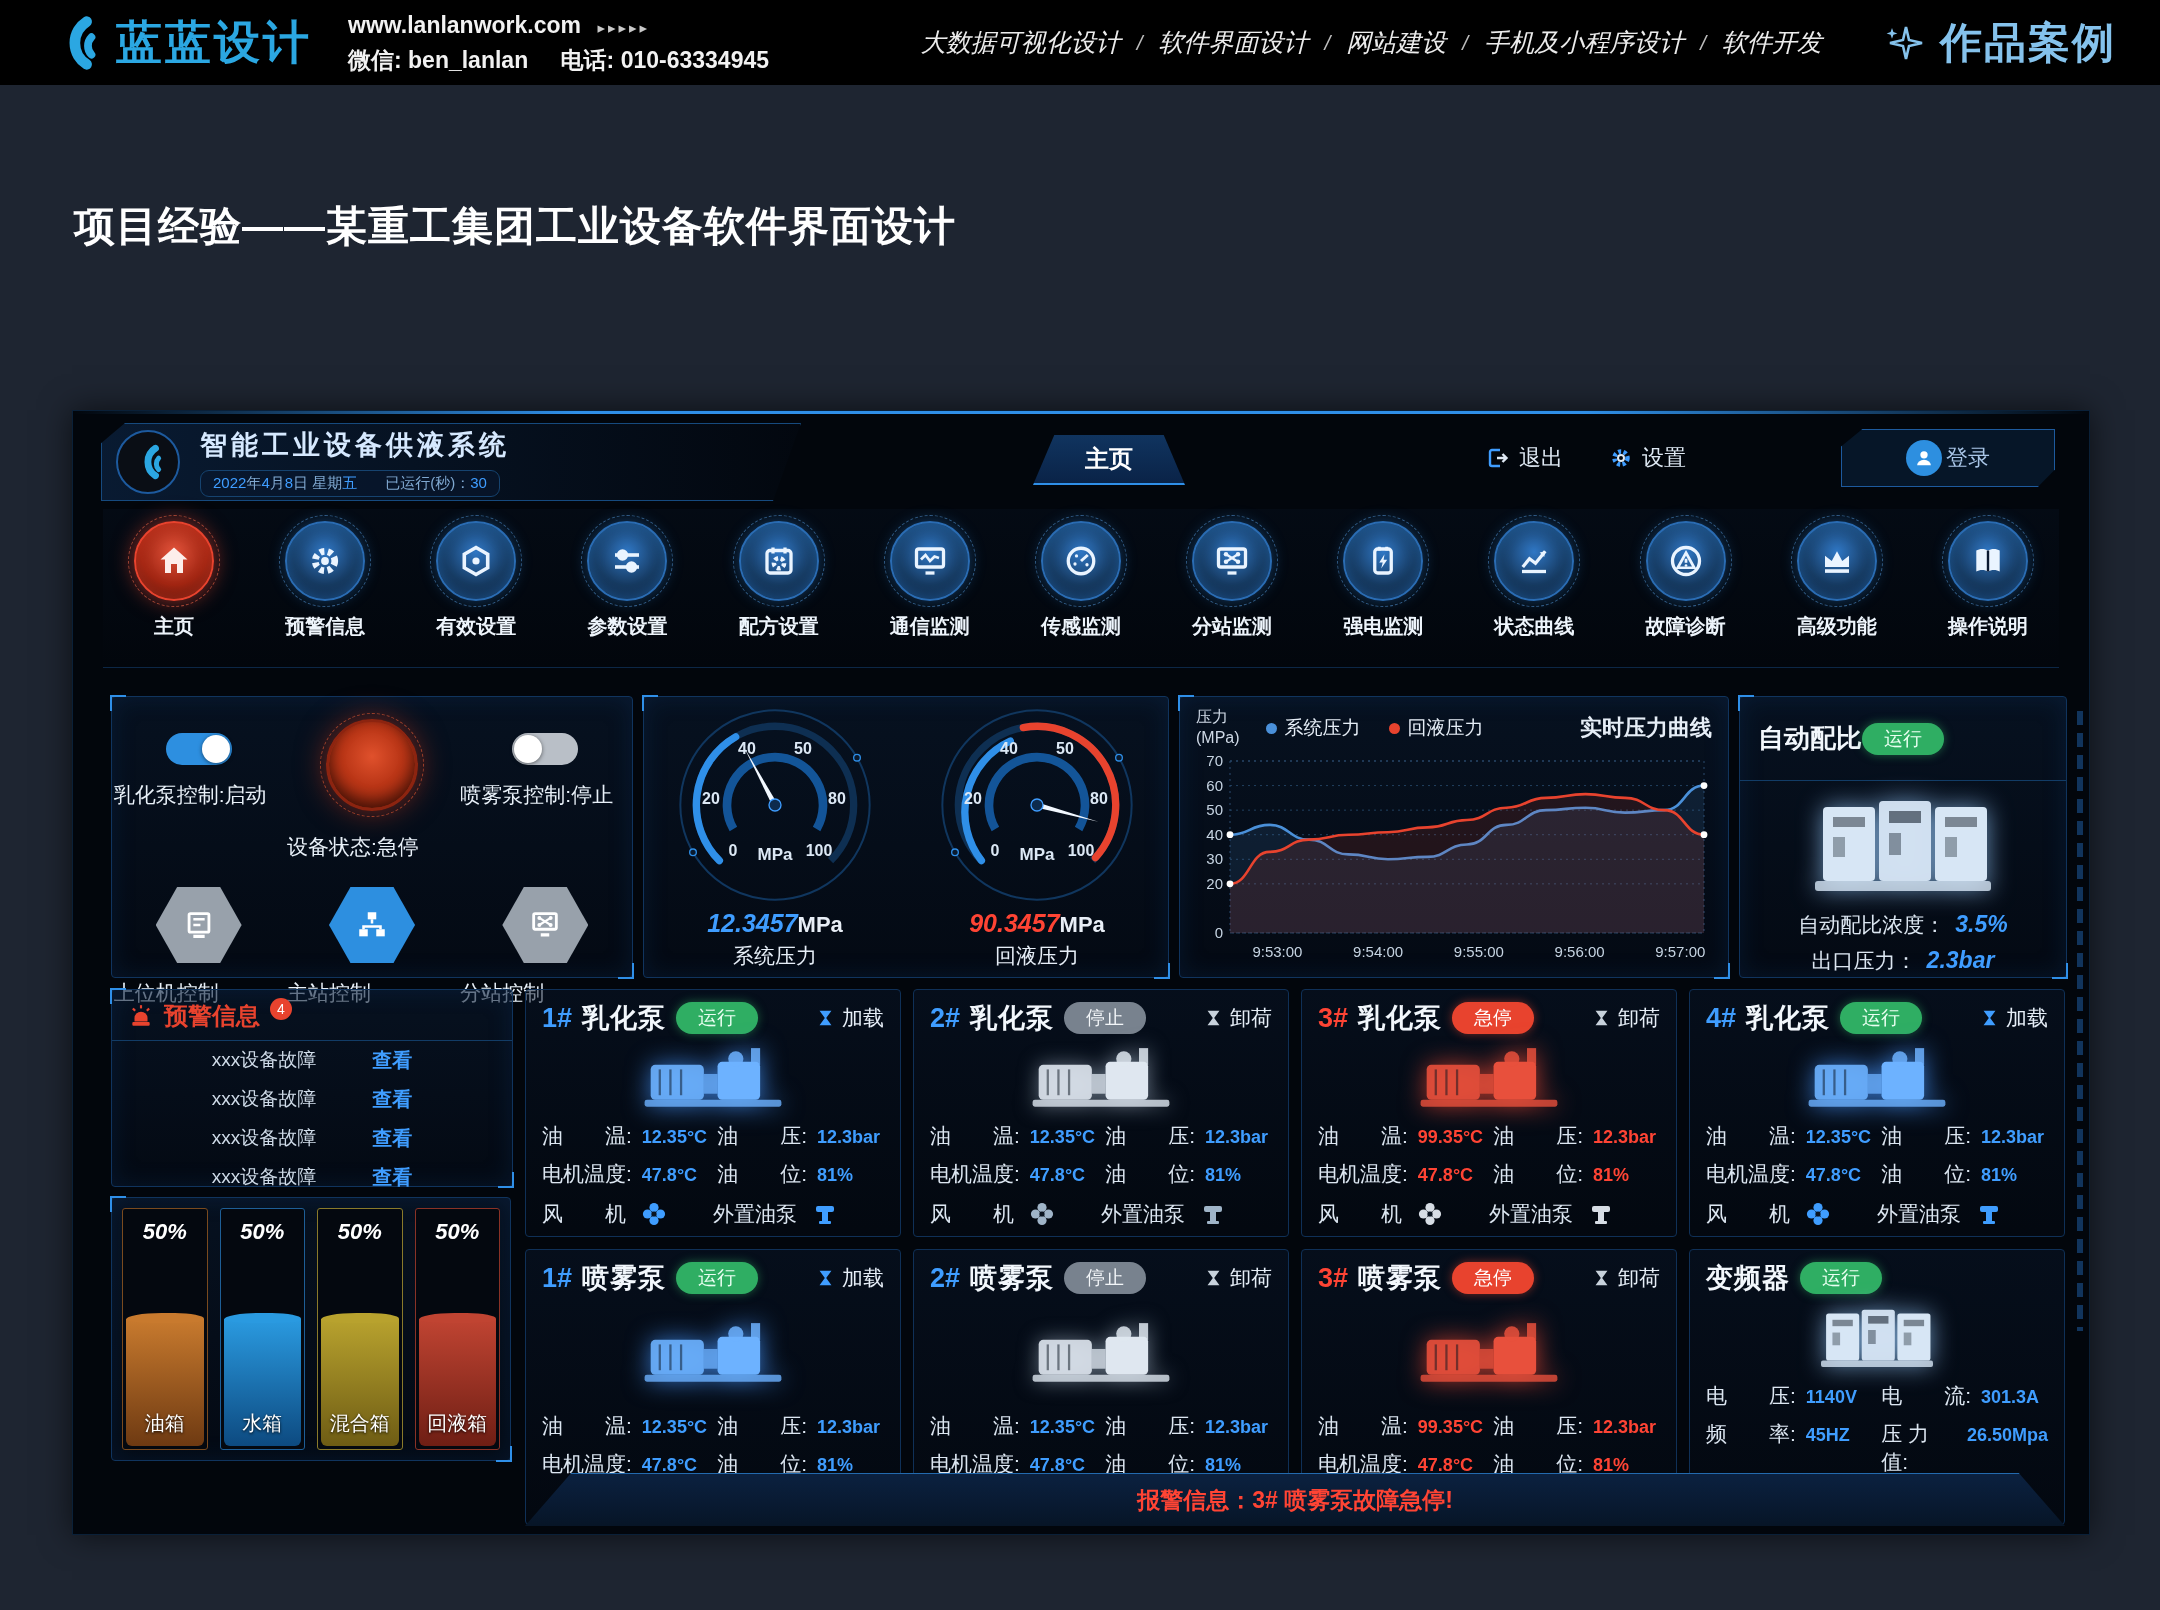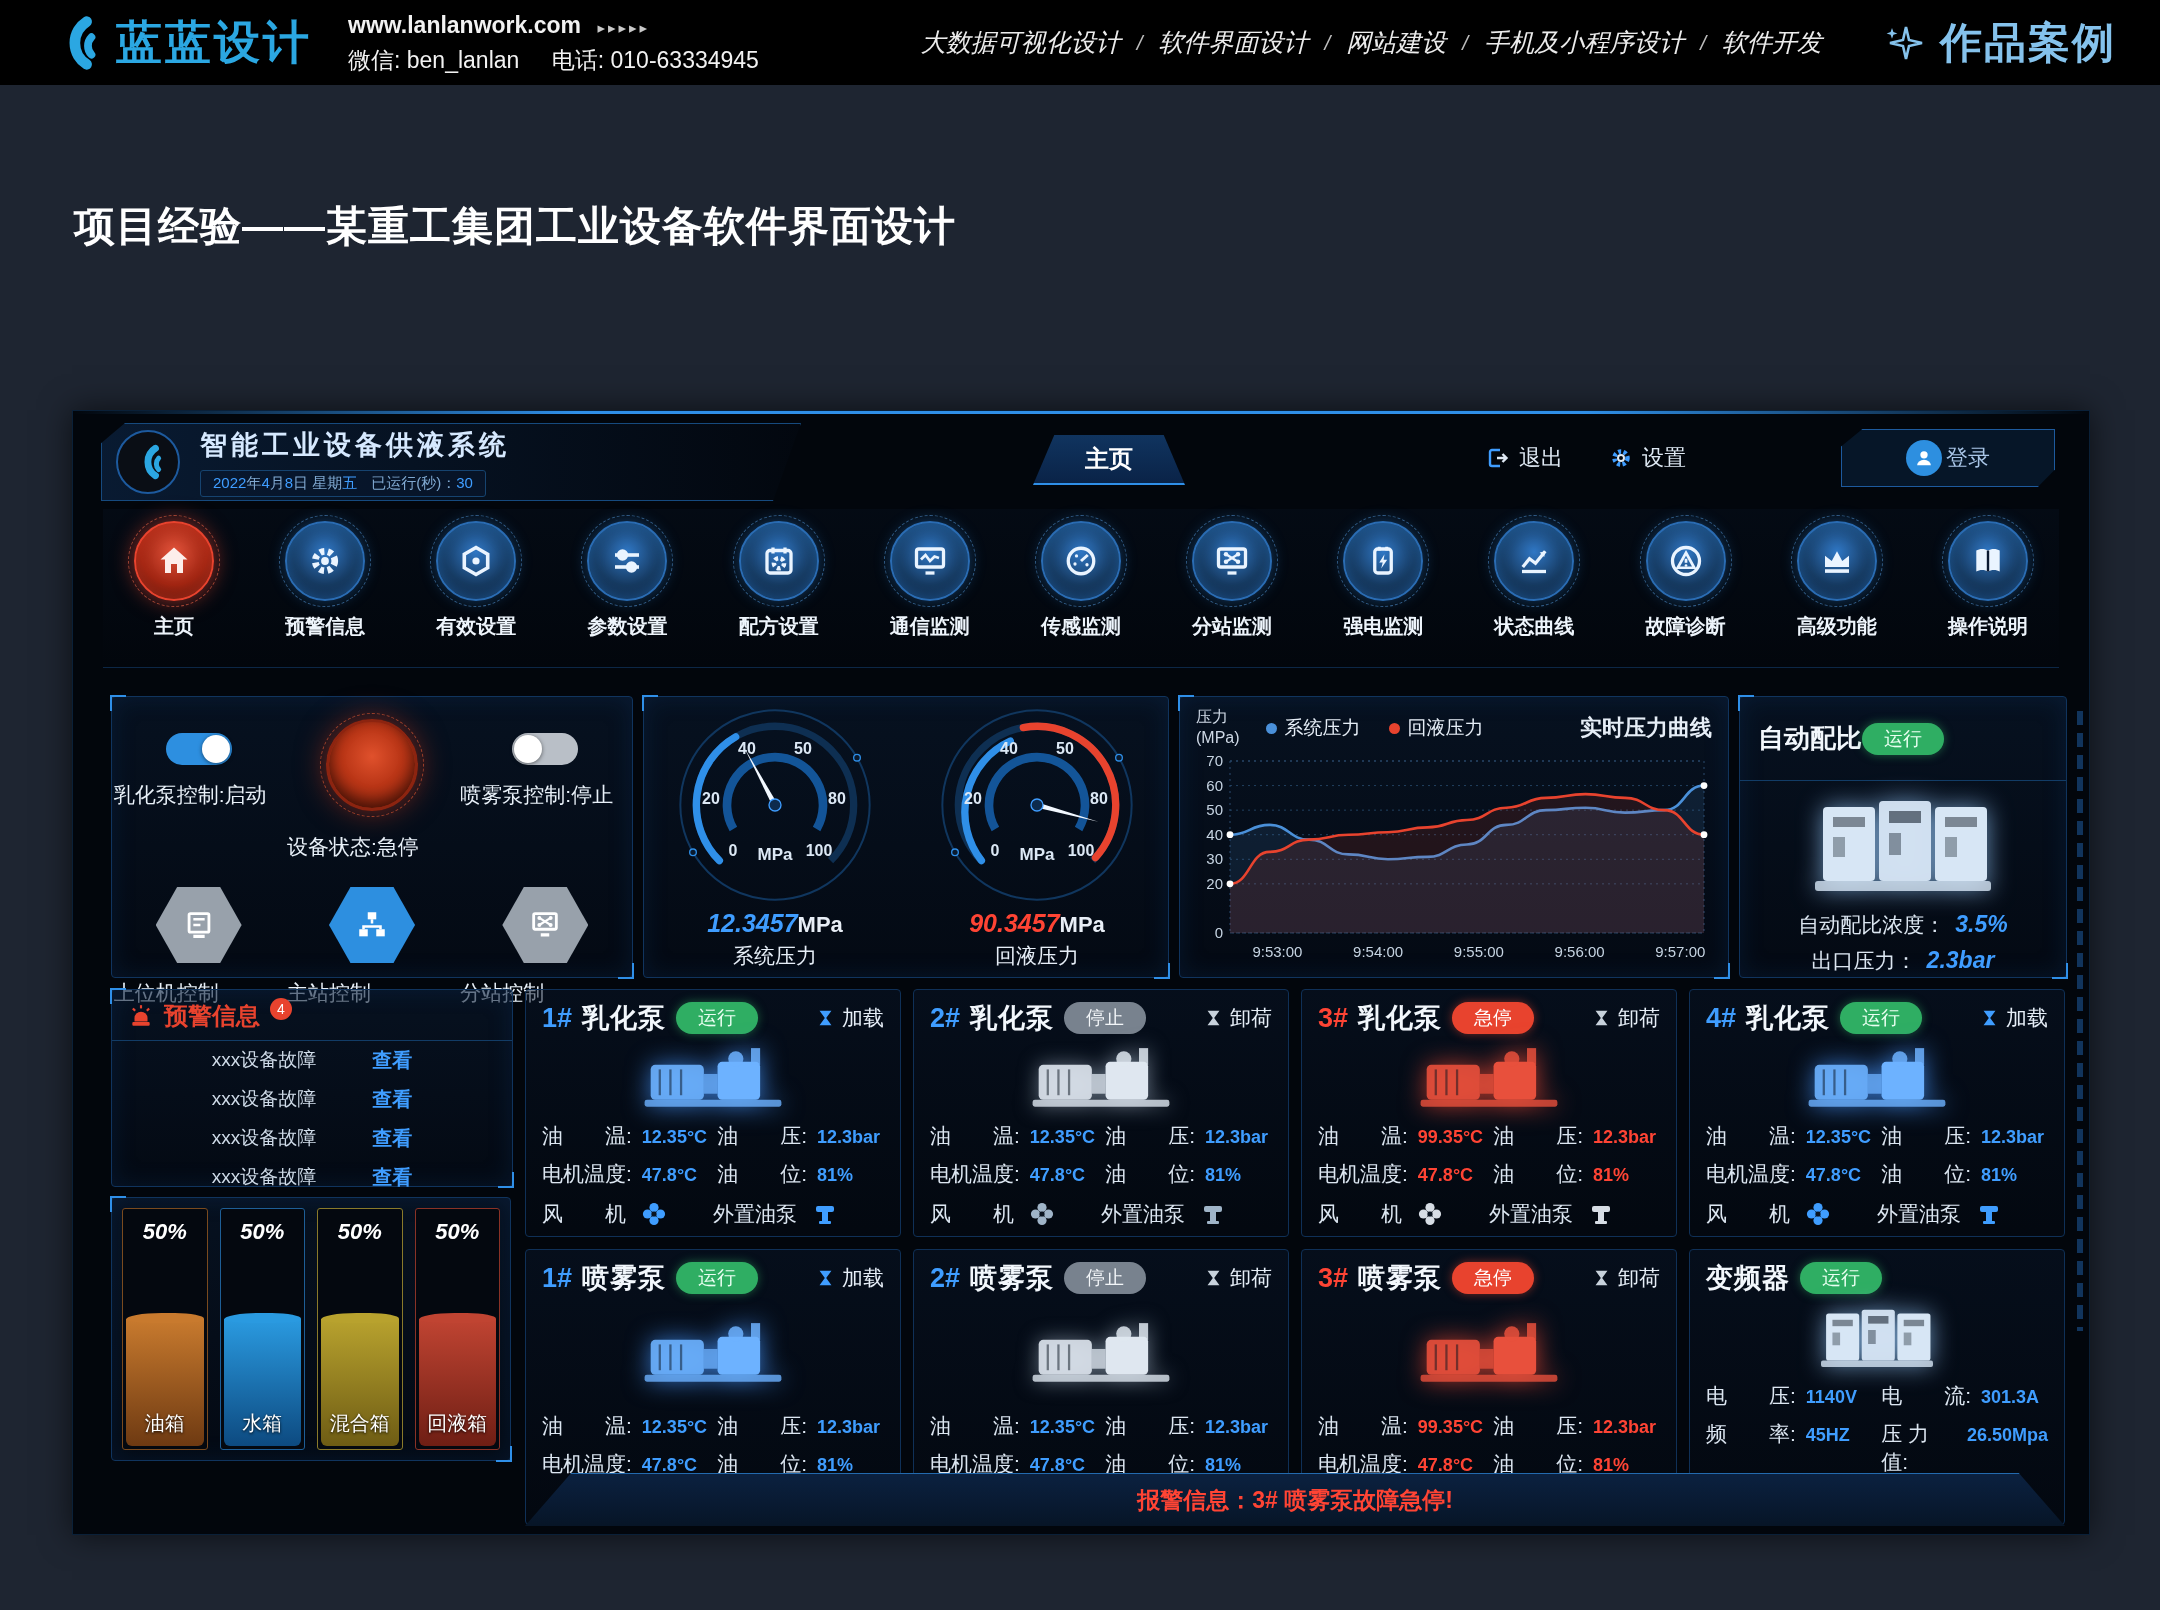--- a/index.html
+++ b/index.html
@@ -6,21 +6,21 @@
   #app{position:relative;width:2160px;height:1610px;background:#1e2531;overflow:hidden;
        font-family:"Liberation Sans","DejaVu Sans",sans-serif;color:#e8eef6}
   
   .site-header{position:absolute;left:0;top:0;width:2160px;height:85px;background:#000;
                display:flex;align-items:center;padding:0 44px;box-sizing:border-box}
   .logo-wrap{display:flex;align-items:center;gap:10px}
   .logo-text{font-size:46px;font-weight:bold;color:#2ba7e2;letter-spacing:3px}
   .contact{margin-left:36px;line-height:1.5}
   .contact .l1{font-size:23px;color:#f2f2f2;font-weight:bold}
   .contact .arrows{font-size:15px;color:#c9c9c9;letter-spacing:3px;margin-left:10px}
-  .contact .l2{font-size:23px;color:#f2f2f2;font-weight:normal}
+  .contact .l2{font-size:23px;color:#f2f2f2;font-weight:bold}
   .contact .l2 span{margin-right:26px}
   .site-nav{margin-left:auto;display:flex;align-items:center;gap:16px;font-size:25px;
             font-style:italic;color:#ececec;white-space:nowrap}
   .site-nav .sep{color:#bdbdbd;font-size:21px}
   .cases{display:flex;align-items:center;gap:14px;margin-left:60px;color:#85c2ec}
   .cases .cases-label{font-size:42px;font-weight:bold;letter-spacing:2px}
   
   .page-title{position:absolute;left:74px;top:172px;font-size:41px;font-weight:bold;color:#fff;letter-spacing:1px}
   
   .dash{position:absolute;left:72px;top:410px;width:2016px;height:1123px;background:#02060c;
@@ -30,22 +30,22 @@
   .dash-scroll{position:absolute;right:6px;top:300px;width:6px;height:620px;
         background:repeating-linear-gradient(#1d5a9e 0 14px,transparent 14px 22px);opacity:.55}
   
   .dash-top{position:absolute;left:18px;top:10px;width:1980px;height:82px}
   .dt-left{position:absolute;left:10px;top:2px;width:700px;height:78px;display:flex;align-items:center;gap:20px;
            background:linear-gradient(90deg,rgba(10,30,56,.85),rgba(5,13,26,.2));
            border:1px solid #164a7e;clip-path:polygon(0 26%,24px 0,100% 0,96% 100%,0 100%);padding-left:14px;box-sizing:border-box}
   .dash-logo{width:60px;height:60px;border-radius:50%;background:#0a0e15;border:2px solid #1d5a9e;
              display:flex;align-items:center;justify-content:center;flex:0 0 auto}
   .dt-title{font-size:27px;color:#d6e9ff;letter-spacing:4px;font-weight:bold}
-  .dt-datebar{margin-top:7px;display:inline-flex;gap:14px;font-size:15px;color:#7fa8d0;
-              border:1px solid #16436f;background:rgba(8,24,46,.6);padding:3px 12px;border-radius:3px}
+  .dt-datebar{margin-top:7px;display:inline-flex;gap:28px;font-size:15px;color:#7fa8d0;
+              border:1px solid #16436f;background:rgba(8,24,46,.6);padding:3px 12px;border-radius:9px}
   .d-hl{color:#3f9dff}
   .dash-tab{position:absolute;left:942px;top:14px;width:152px;height:48px;line-height:48px;text-align:center;
             font-size:24px;font-weight:bold;color:#fff;background:linear-gradient(180deg,#10345f,#0a2347);
             clip-path:polygon(14% 0,86% 0,100% 100%,0 100%);border-bottom:2px solid #2f8fe8}
   .dt-right{position:absolute;left:1395px;top:22px;display:flex;gap:46px;align-items:center;
             font-size:22px;color:#dfe9f4}
   .dt-btn{display:flex;align-items:center;gap:9px;cursor:pointer}
   .login-box{position:absolute;right:16px;top:8px;width:212px;height:56px;display:flex;align-items:center;gap:4px;
              justify-content:center;background:rgba(8,26,48,.8);border:1px solid #1d5a9e;
              clip-path:polygon(10% 0,100% 0,100% 70%,92% 100%,0 100%,0 30%)}

